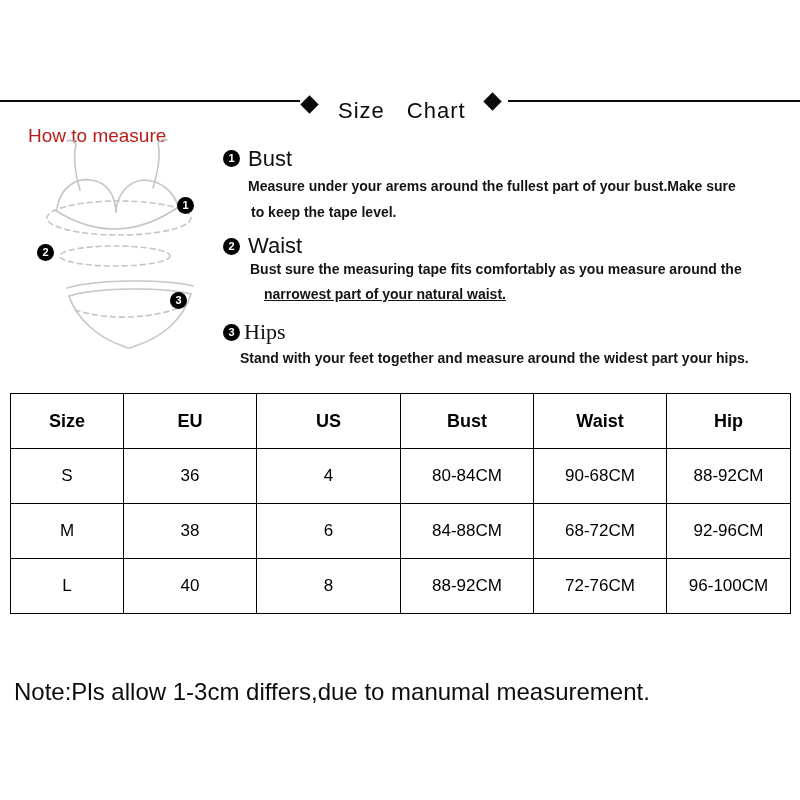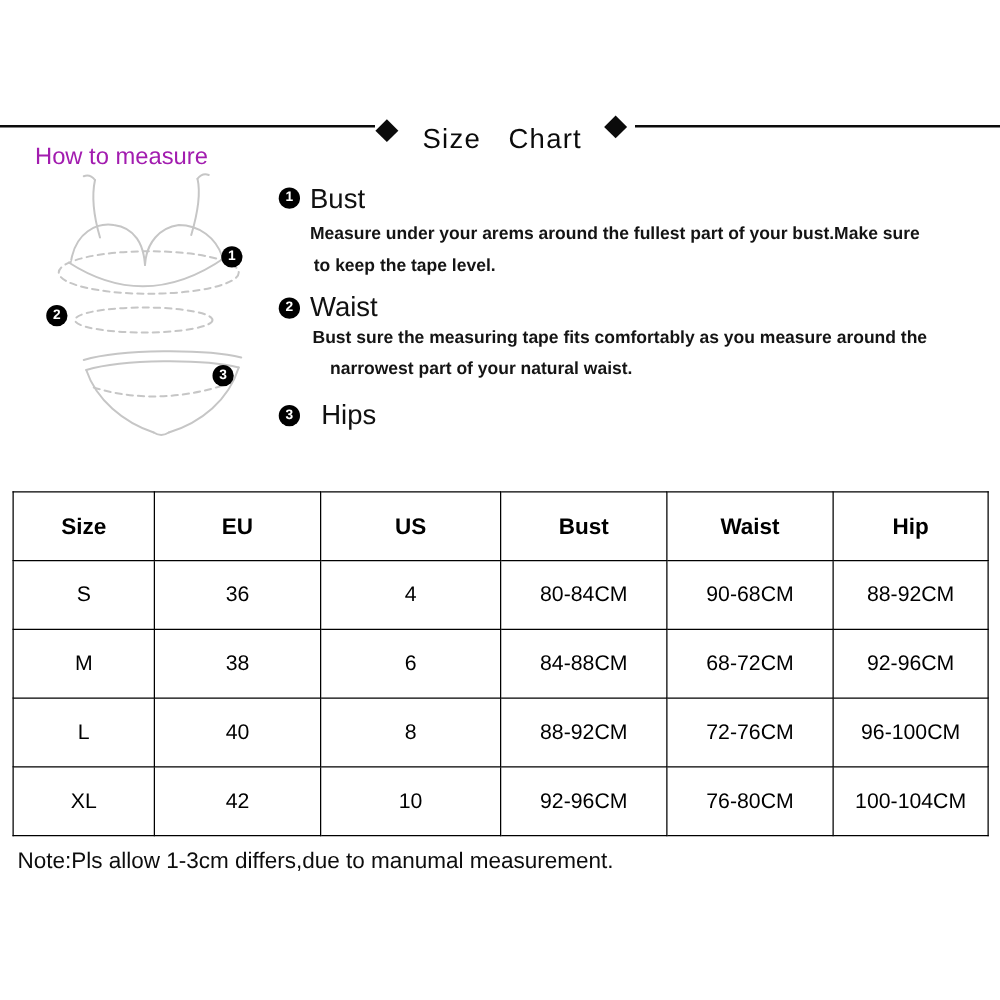--- a/index.html
+++ b/index.html
@@ -2,34 +2,34 @@
 <html><head>
 <meta charset="utf-8">
 <style>
   html,body{margin:0;padding:0;background:#ffffff;}
   #page{position:relative;width:800px;height:788px;background:#ffffff;
         font-family:"Liberation Sans",sans-serif;color:#111;overflow:hidden;}
   .hline{position:absolute;height:2px;background:#0b0b0b;top:100px;}
   .diamond{position:absolute;width:13px;height:13px;background:#0b0b0b;transform:rotate(45deg);}
   .title-row{position:absolute;left:338px;top:98px;display:flex;gap:22px;
              font-size:22px;color:#0b0b0b;letter-spacing:1px;}
-  .howto{position:absolute;left:28px;top:115px;font-size:19px;color:#a21caf;}
+  .howto{position:absolute;left:28px;top:125px;font-size:19px;color:#b91c1c;}
   .illu{position:absolute;left:25px;top:138px;}
   .num-circle{position:absolute;width:17px;height:17px;border-radius:50%;background:#000;
               color:#fff;font-size:11px;font-weight:bold;display:flex;align-items:center;
               justify-content:center;line-height:1;}
   .sec-title{position:absolute;font-size:22px;color:#101010;}
   .desc{position:absolute;font-size:14px;font-weight:bold;color:#141414;white-space:nowrap;}
   table.size{position:absolute;left:10px;top:393px;width:780px;border-collapse:collapse;
              table-layout:fixed;}
   table.size th,table.size td{border:1px solid #000;text-align:center;vertical-align:middle;
              height:54px;padding:0;}
   table.size th{font-size:18px;font-weight:bold;color:#000;background:#fff;}
   table.size td{font-size:17px;color:#000;font-weight:normal;}
-  .note{position:absolute;left:14px;top:678px;font-size:18px;color:#0d0d0d;}
+  .note{position:absolute;left:14px;top:678px;font-size:24px;color:#0d0d0d;}
 </style>
 </head>
 <body>
 
 <div id="page">
 
   <div class="hline" style="left:0;width:300px;"></div>
   <div class="diamond" style="left:303px;top:98px;"></div>
   <div class="title-row">
     <span>Size</span>
@@ -65,24 +65,25 @@
   <div class="num-circle" style="left:170px;top:292px;">3</div>
 
   <div class="num-circle" style="left:223px;top:150px;">1</div>
   <div class="sec-title" style="left:248px;top:146px;">Bust</div>
   <div class="desc" style="left:248px;top:178px;text-align:center;">Measure under your arems around the fullest part of your bust.Make sure</div>
   <div class="desc" style="left:251px;top:204px;">to keep the tape level.</div>
 
   <div class="num-circle" style="left:223px;top:238px;">2</div>
   <div class="sec-title" style="left:248px;top:233px;">Waist</div>
   <div class="desc" style="left:250px;top:261px;">Bust sure the measuring tape fits comfortably as you measure around the</div>
-  <div class="desc" style="left:264px;top:286px;">narrowest part of your natural waist.</div>
+  <div class="desc" style="left:264px;top:286px;text-decoration:underline;">narrowest part of your natural waist.</div>
 
   <div class="num-circle" style="left:223px;top:324px;">3</div>
-  <div class="sec-title" style="left:257px;top:319px;">Hips</div>
+  <div class="sec-title" style="left:244px;top:319px;font-family:Liberation Serif, serif;">Hips</div>
+  <div class="desc" style="left:240px;top:350px;">Stand with your feet together and measure around the widest part your hips.</div>
 
   <table class="size">
     <colgroup>
       <col style="width:113px">
         <col style="width:133px">
         <col style="width:144px">
       <col style="width:133px">
         <col style="width:133px">
         <col style="width:124px">
     </colgroup>
@@ -114,26 +115,18 @@
         <td>92-96CM</td>
       </tr>
       <tr>
         <td>L</td>
         <td>40</td>
         <td>8</td>
         <td>88-92CM</td>
         <td>72-76CM</td>
         <td>96-100CM</td>
       </tr>
-      <tr>
-        <td>XL</td>
-        <td>42</td>
-        <td>10</td>
-        <td>92-96CM</td>
-        <td>76-80CM</td>
-        <td>100-104CM</td>
-      </tr>
     </tbody>
   </table>
 
   <div class="note">Note:Pls allow 1-3cm differs,due to manumal measurement.</div>
 
 </div>
 
 </body></html>

